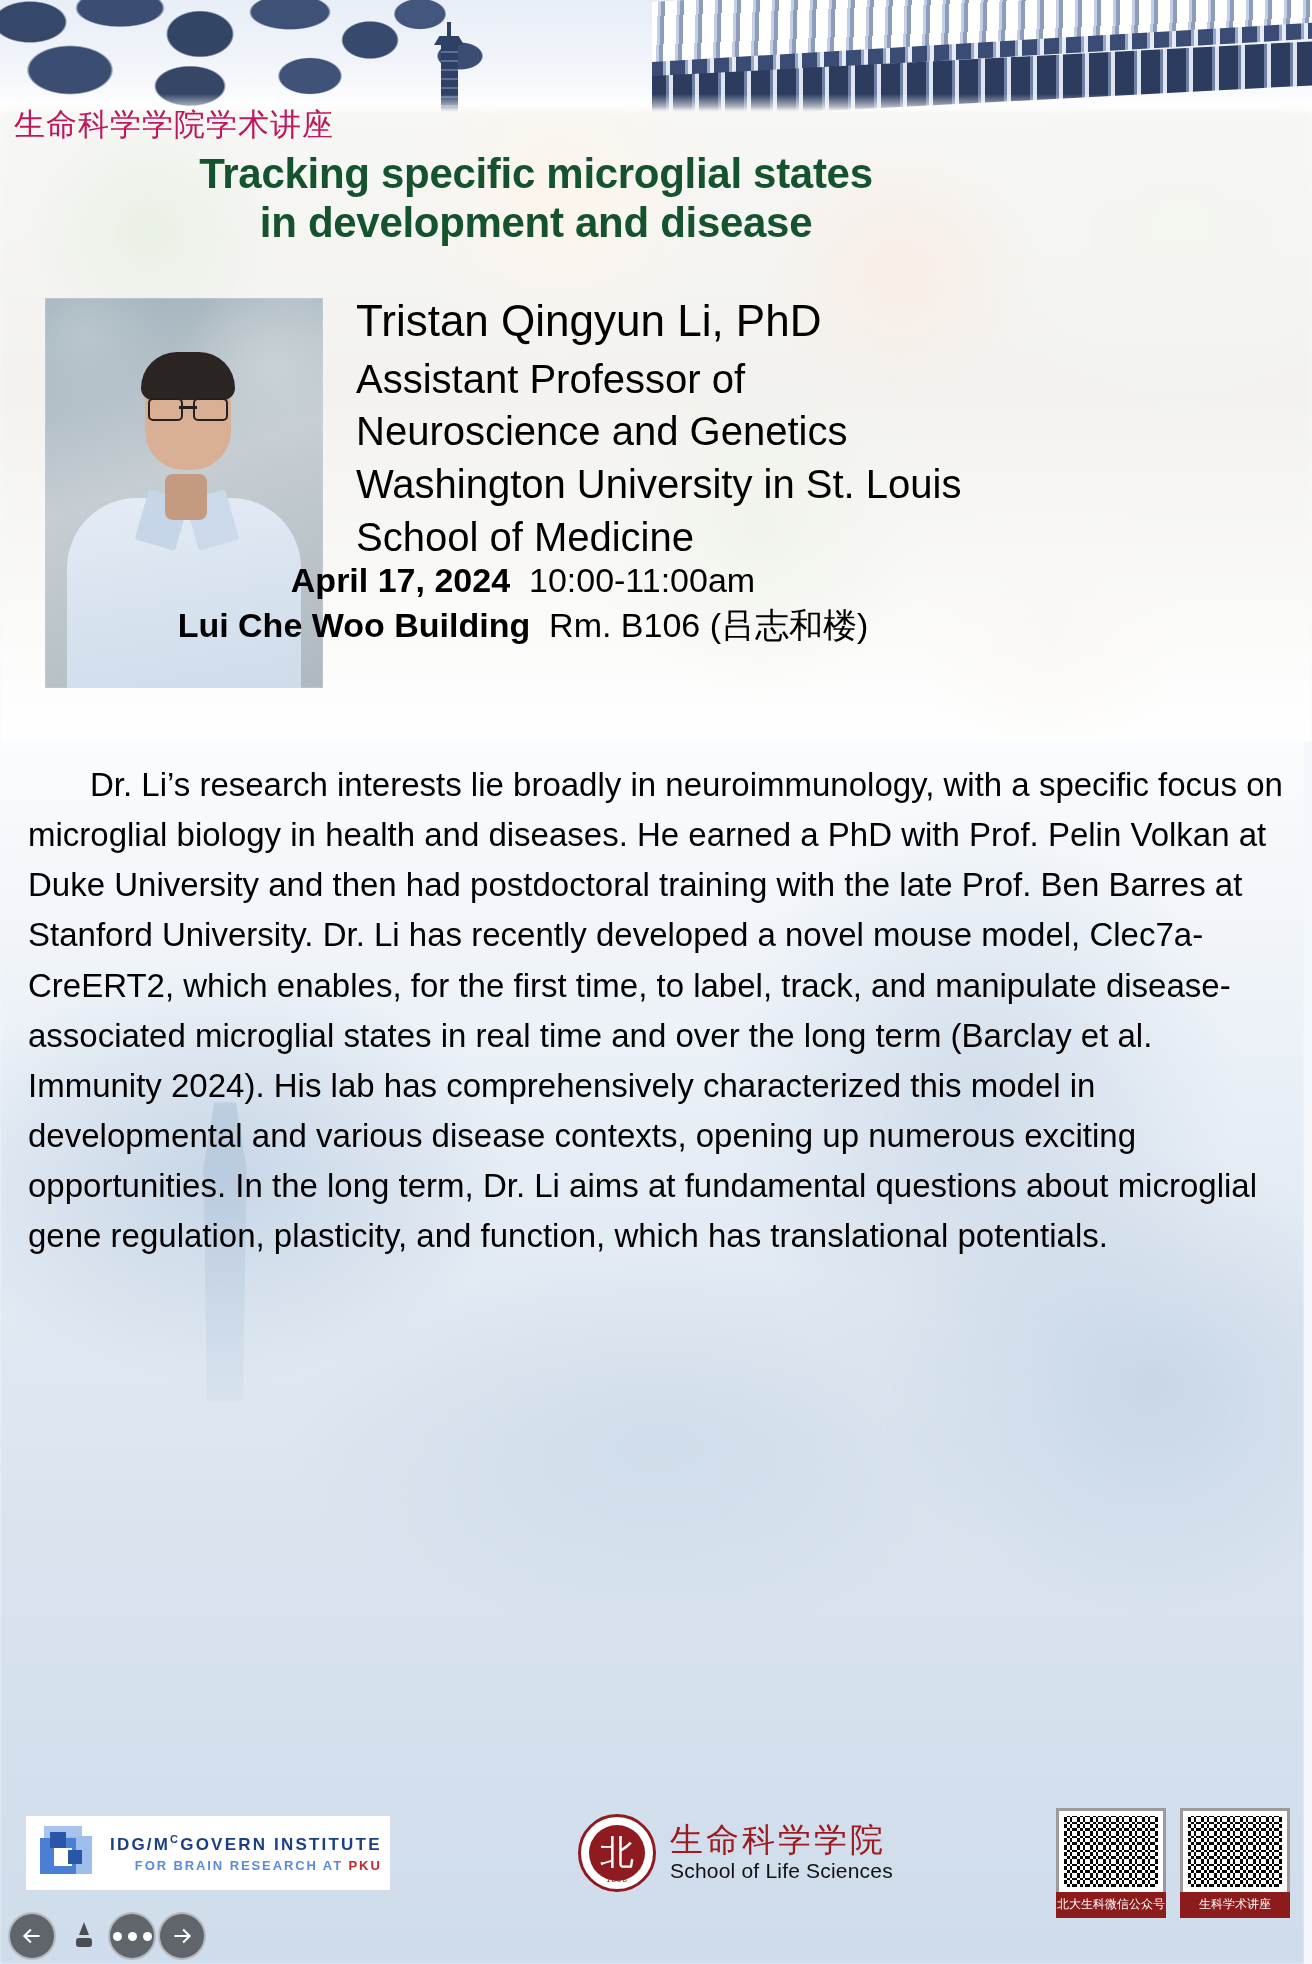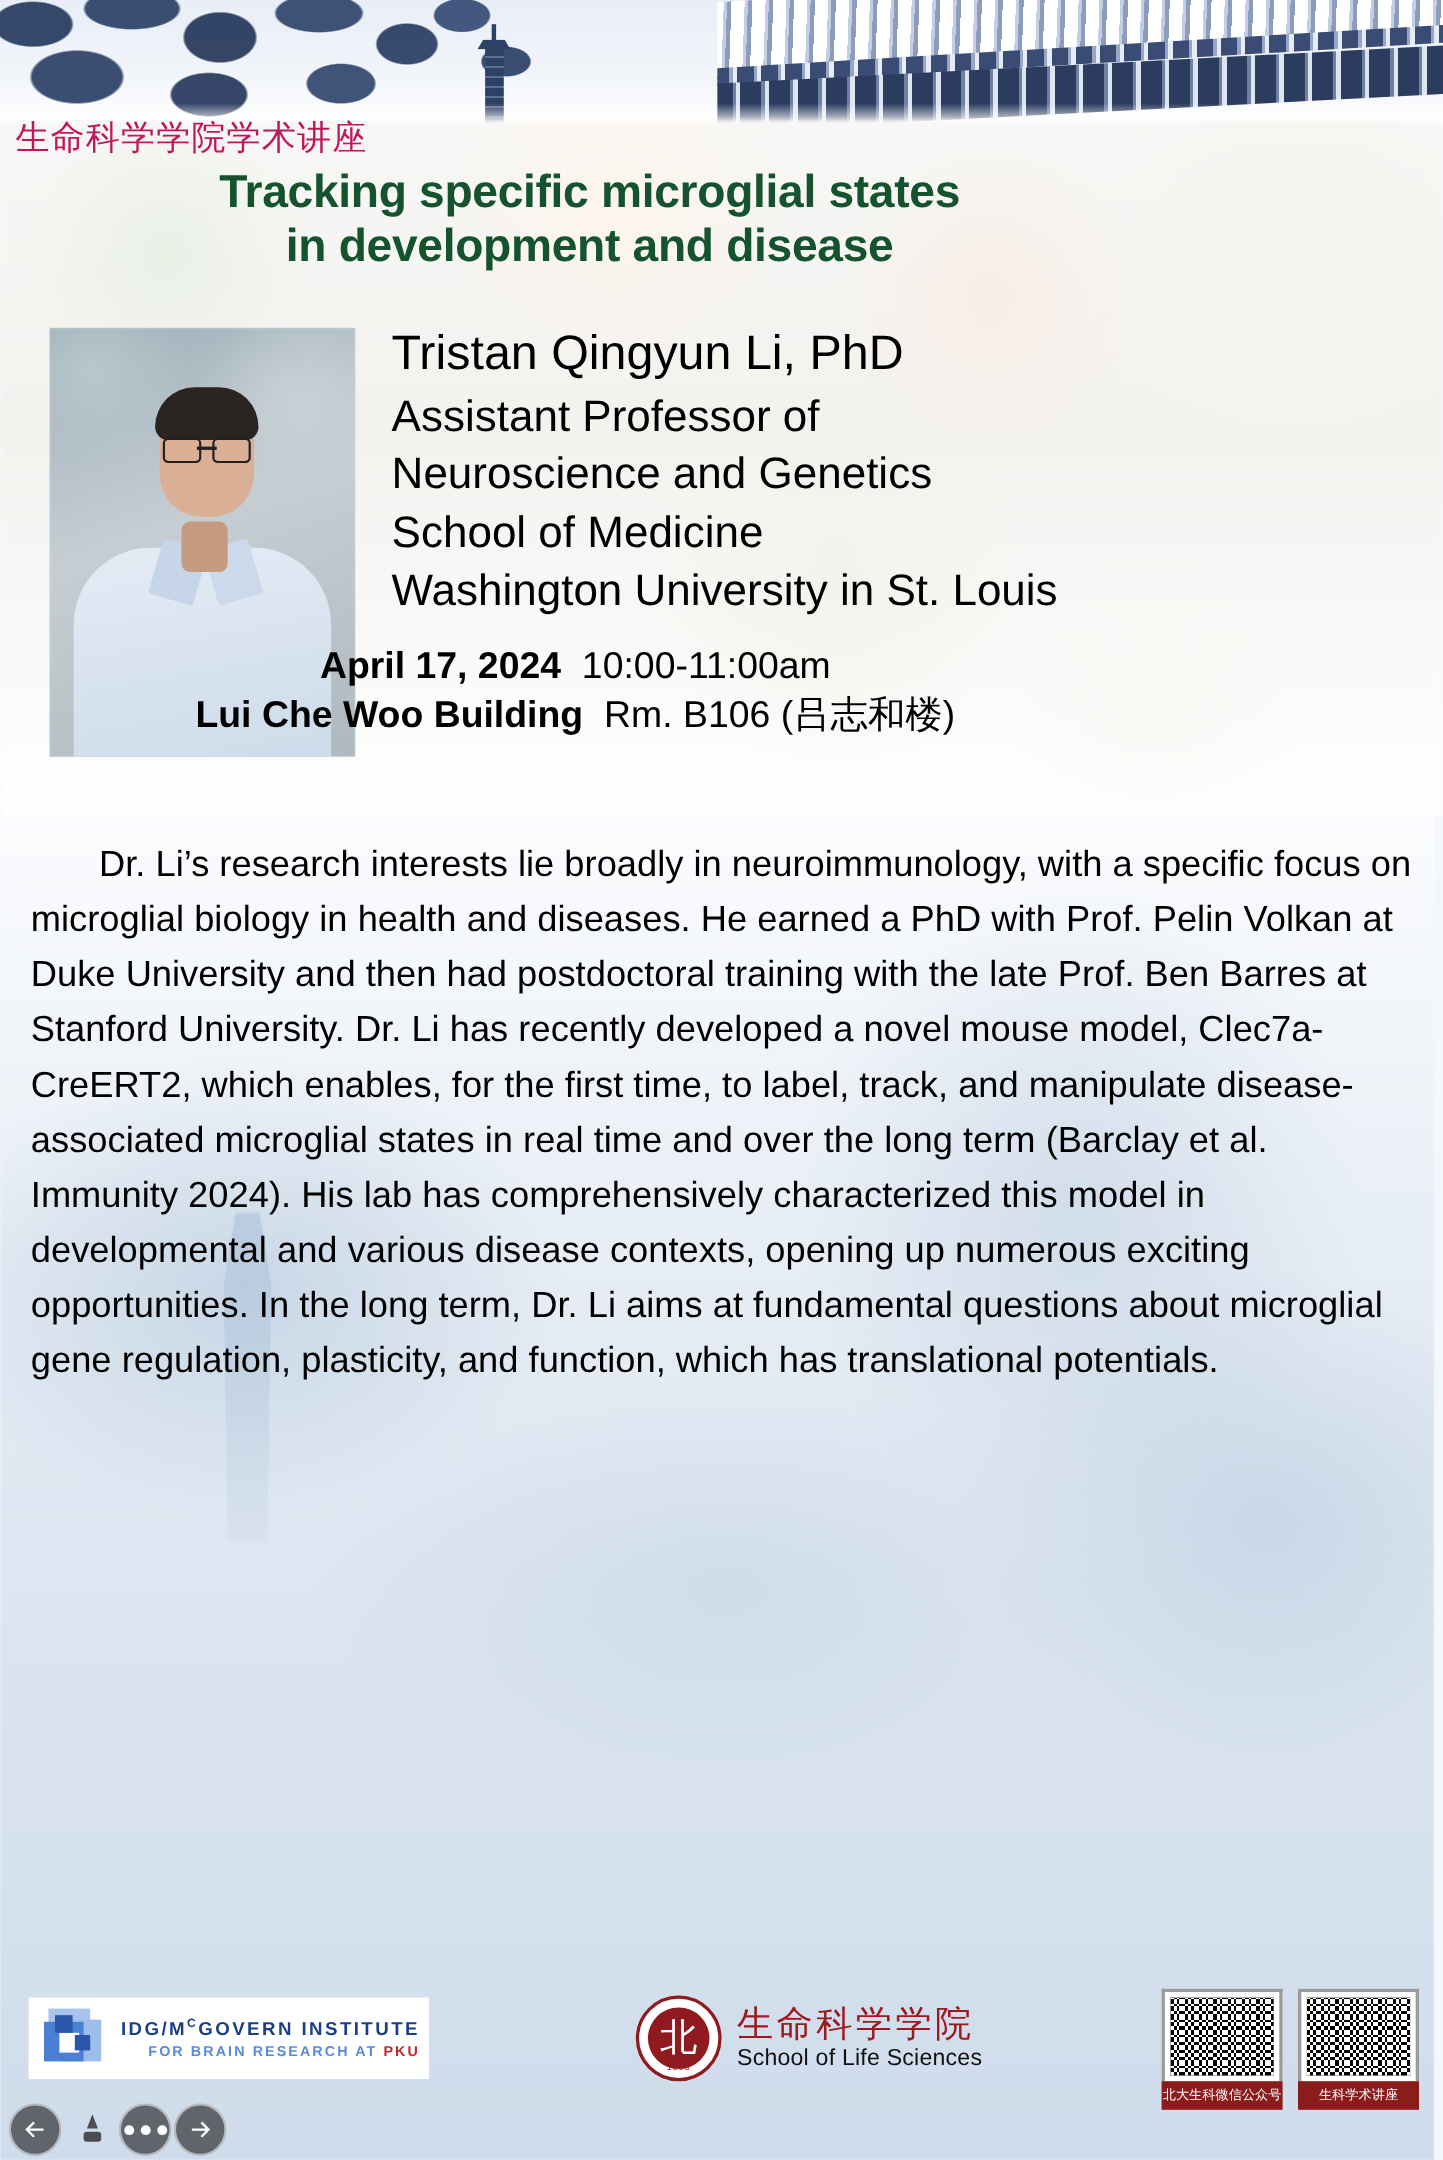--- a/index.html
+++ b/index.html
@@ -159,21 +159,21 @@
   .speaker-block {
     position:absolute; left:356px; top:298px; width:690px;
   }
   .speaker-name {
     font-size:44px; line-height:1.06; color:#000; white-space:nowrap;
   }
   .speaker-aff {
     font-size:40px; line-height:1.32; color:#000; margin-top:8px;
   }
   .event-lines {
-    position:absolute; left:0; top:585px; width:1046px;
+    position:absolute; left:0; top:560px; width:1046px;
   }
   .ev-date   { text-align:center; font-size:34px; line-height:1.22; color:#000; }
   .ev-host   { text-align:center; font-size:34px; line-height:1.22; color:#000; margin-top:4px; }
   .ev-place  { text-align:center; font-size:34px; line-height:1.22; color:#000; margin-top:4px; }
   .b { font-weight:bold; }
 
   
   .abstract-wrap {
     position:absolute; left:0; top:742px; width:1304px; height:1222px;
     overflow:hidden;
@@ -322,22 +322,22 @@
     <div class="photo-hair"></div>
     <div class="photo-glasses"></div>
     <div class="photo-bridge"></div>
   </div>
 
   <div class="speaker-block">
     <div class="speaker-name">Tristan Qingyun Li, PhD</div>
     <div class="speaker-aff">
       <div>Assistant Professor of</div>
       <div>Neuroscience and Genetics</div>
+      <div>Washington University in St. Louis</div>
       <div>School of Medicine</div>
-      <div>Washington University in St. Louis</div>
     </div>
   </div>
 
   <div class="event-lines">
     <div class="ev-date">
       <span class="b">April 17, 2024</span>
       &nbsp;<span>10:00-11:00am</span>
     </div>
     <div class="ev-place">
       <span class="b">Lui Che Woo Building</span>

